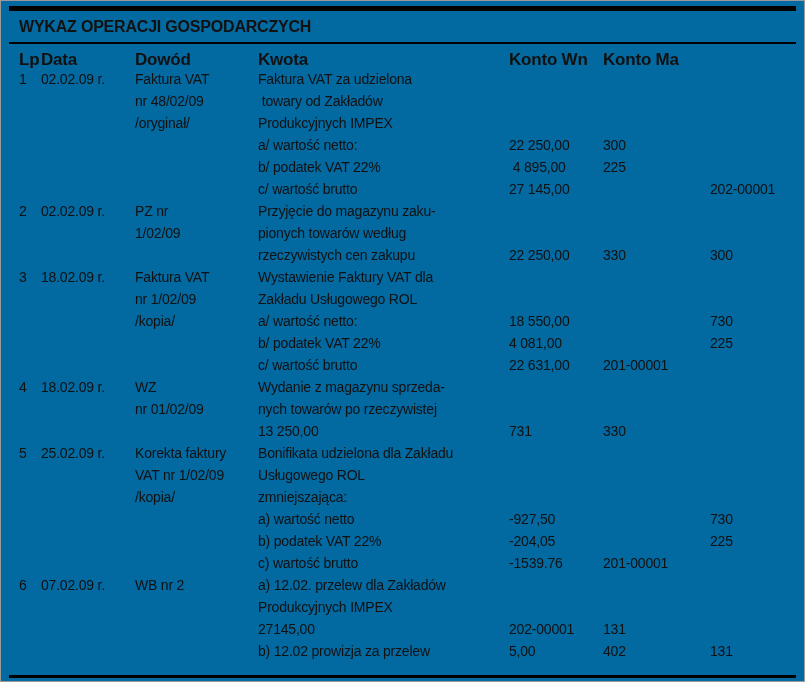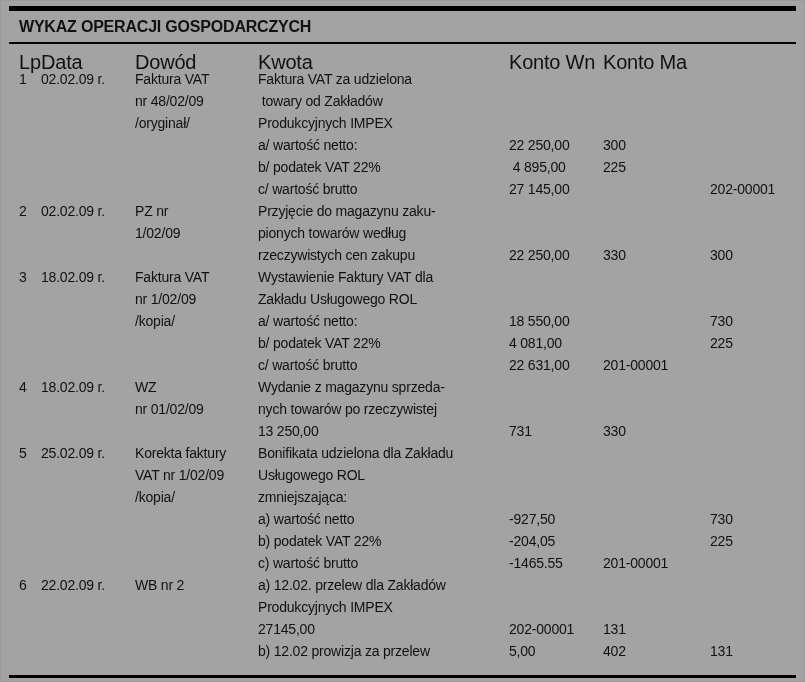--- a/index.html
+++ b/index.html
@@ -4,21 +4,21 @@
 <style>
   * { margin: 0; padding: 0; box-sizing: border-box; }
   html, body { background: #ffffff; }
   body {
     font-family: "Liberation Sans", "DejaVu Sans", sans-serif;
     color: #111111;
   }
   .page {
     width: 805px;
     height: 682px;
-    background: #a3a3a3;
+    background: #0369a1;
     border: 1px solid #9a9a9a;
     padding: 5px 8px 0 8px;
     position: relative;
     overflow: hidden;
   }
   .top-rule {
     height: 5px;
     background: #000000;
   }
   .title {
@@ -38,22 +38,22 @@
     line-height: 1.2;
   }
   .row {
     display: grid;
     grid-template-columns: 22px 94px 123px 251px 94px 107px auto;
     height: 22px;
     padding-left: 10px;
     align-items: start;
   }
   .row.header {
-    font-weight: normal;
-    font-size: 20px;
+    font-weight: bold;
+    font-size: 17px;
     height: 21px;
   }
   .cell {
     white-space: pre;
     overflow: visible;
   }
   .bottom-rule {
     height: 3px;
     background: #000000;
     margin-top: 10px;
@@ -272,27 +272,27 @@
           <div class="cell cell-tresc">b) podatek VAT 22%</div>
           <div class="cell cell-kwota">-204,05</div>
           <div class="cell cell-konto_wn"></div>
           <div class="cell cell-konto_ma">225</div>
         </div>
         <div class="row">
           <div class="cell cell-lp"></div>
           <div class="cell cell-data"></div>
           <div class="cell cell-dowod"></div>
           <div class="cell cell-tresc">c) wartość brutto</div>
-          <div class="cell cell-kwota">-1465.55</div>
+          <div class="cell cell-kwota">-1539.76</div>
           <div class="cell cell-konto_wn">201-00001</div>
           <div class="cell cell-konto_ma"></div>
         </div>
         <div class="row">
           <div class="cell cell-lp">6</div>
-          <div class="cell cell-data">22.02.09 r.</div>
+          <div class="cell cell-data">07.02.09 r.</div>
           <div class="cell cell-dowod">WB nr 2</div>
           <div class="cell cell-tresc">a) 12.02. przelew dla Zakładów</div>
           <div class="cell cell-kwota"></div>
           <div class="cell cell-konto_wn"></div>
           <div class="cell cell-konto_ma"></div>
         </div>
         <div class="row">
           <div class="cell cell-lp"></div>
           <div class="cell cell-data"></div>
           <div class="cell cell-dowod"></div>

